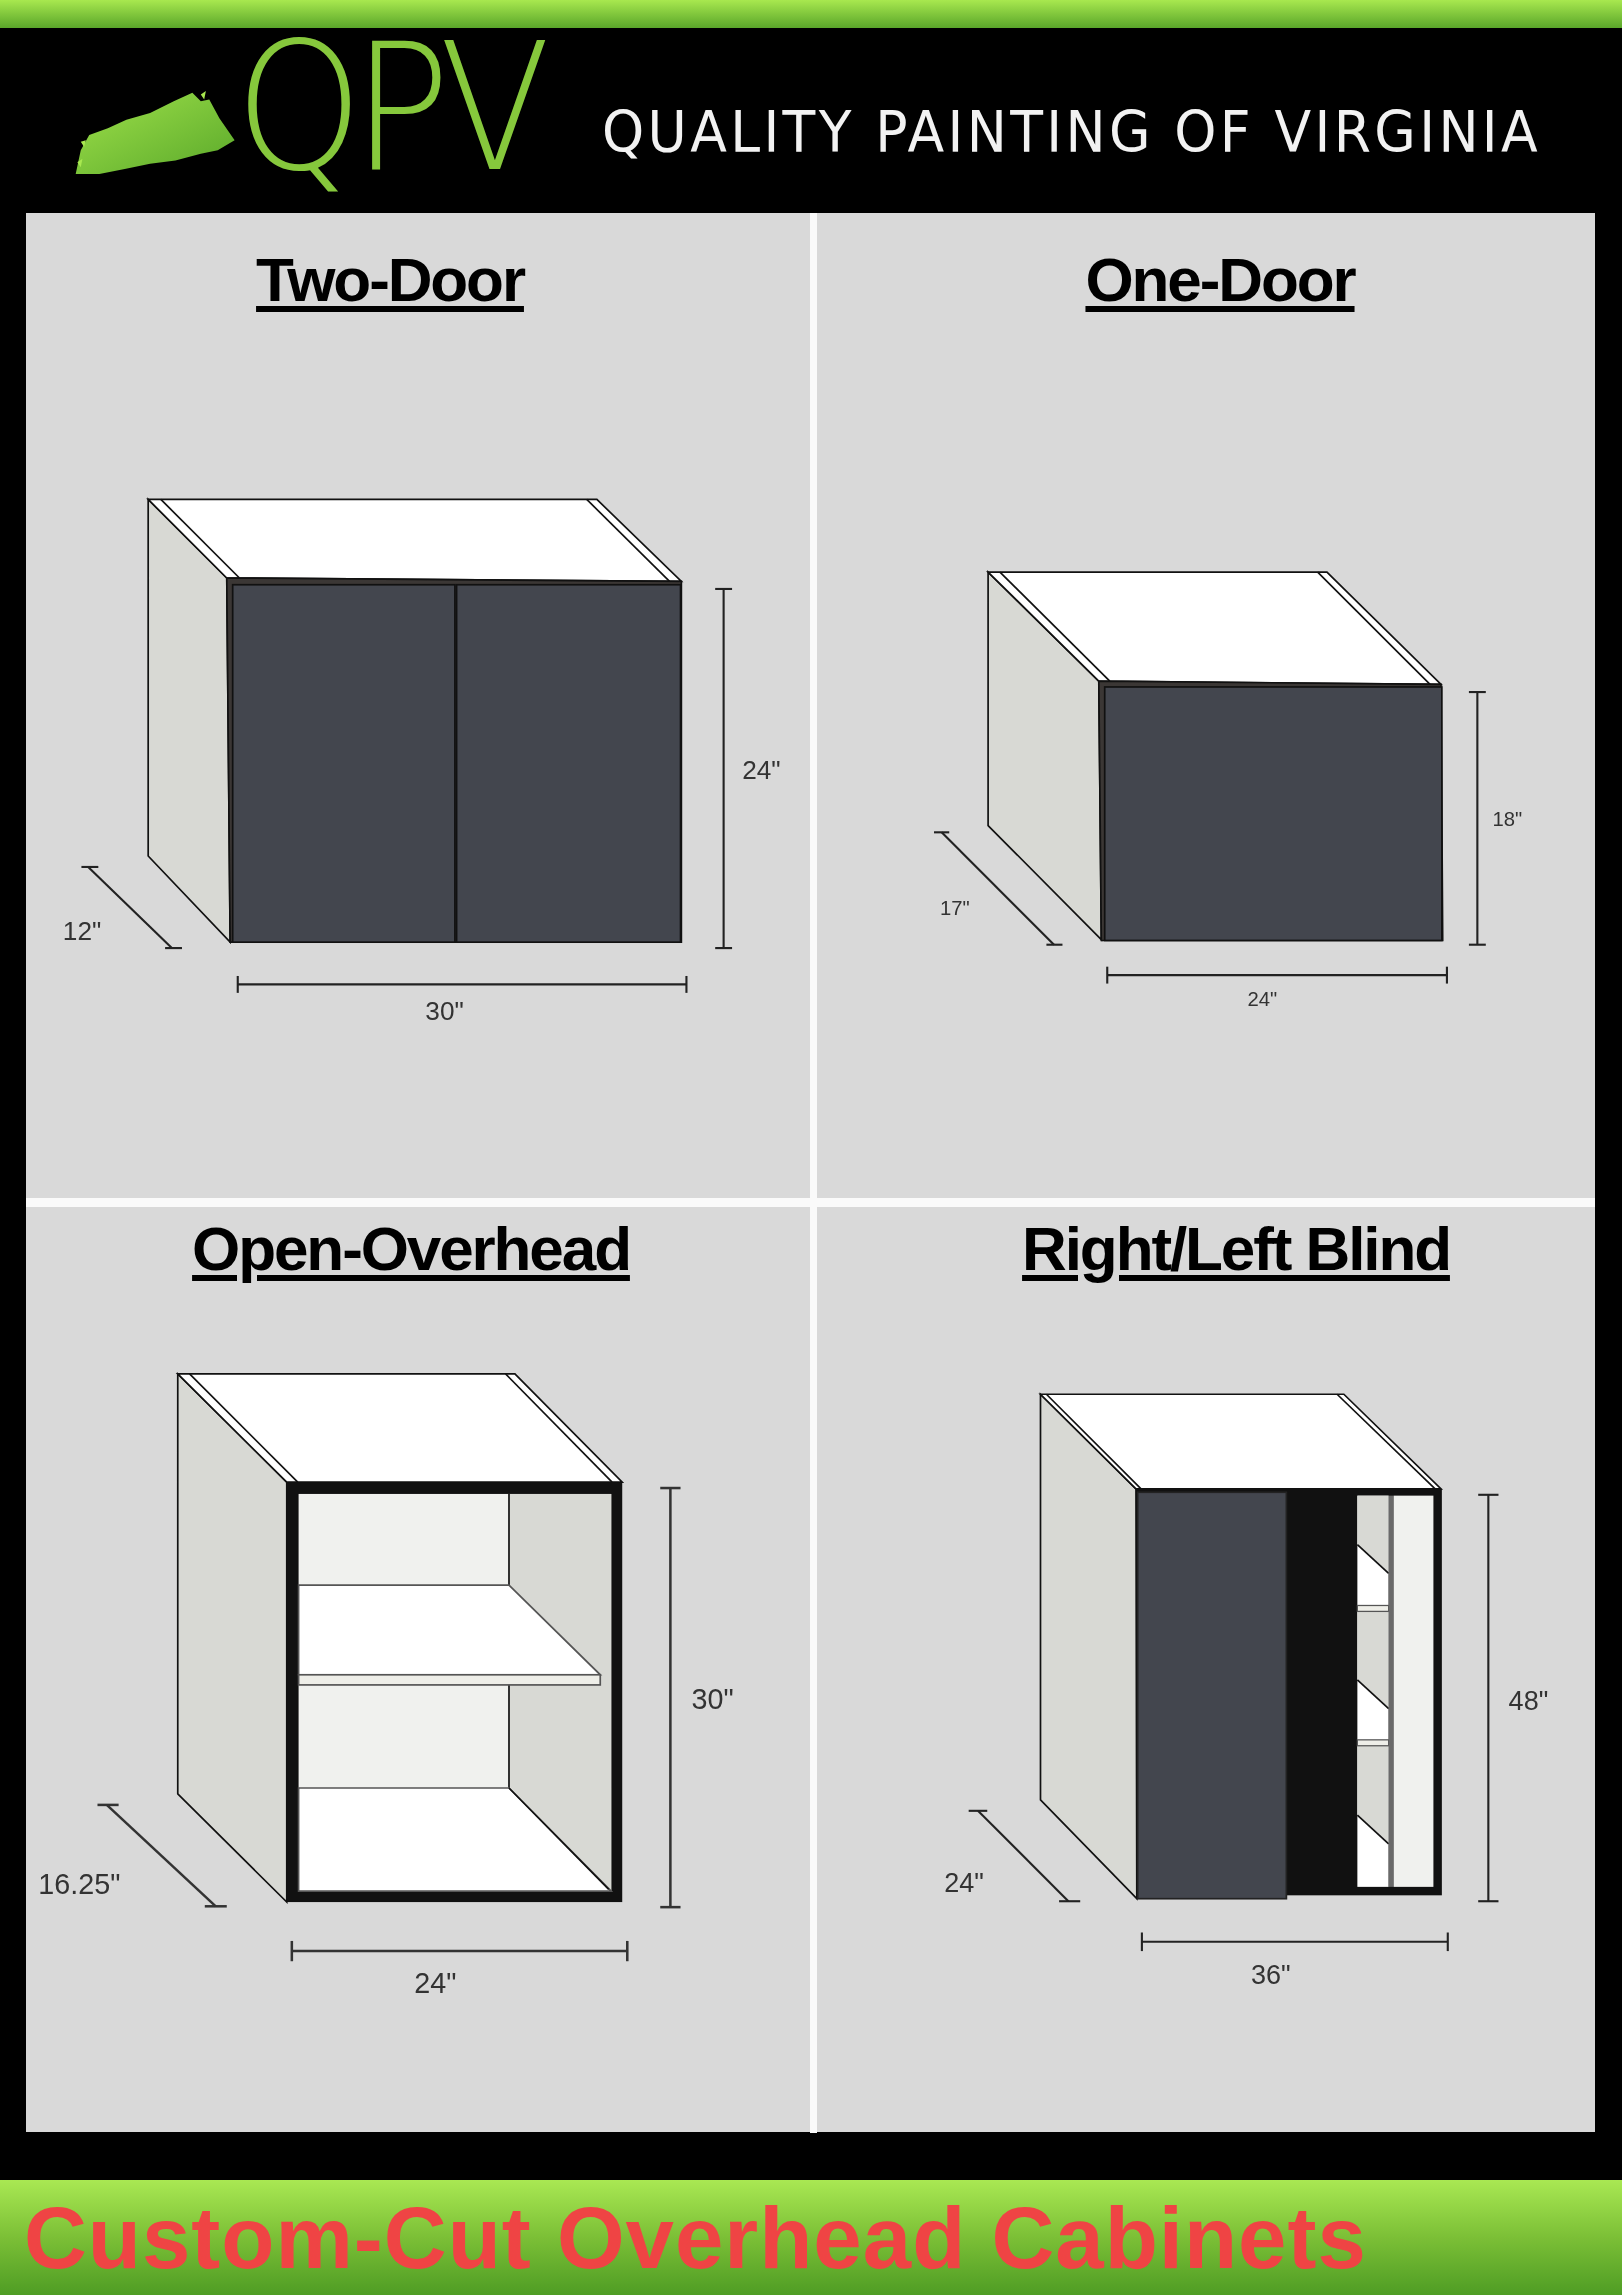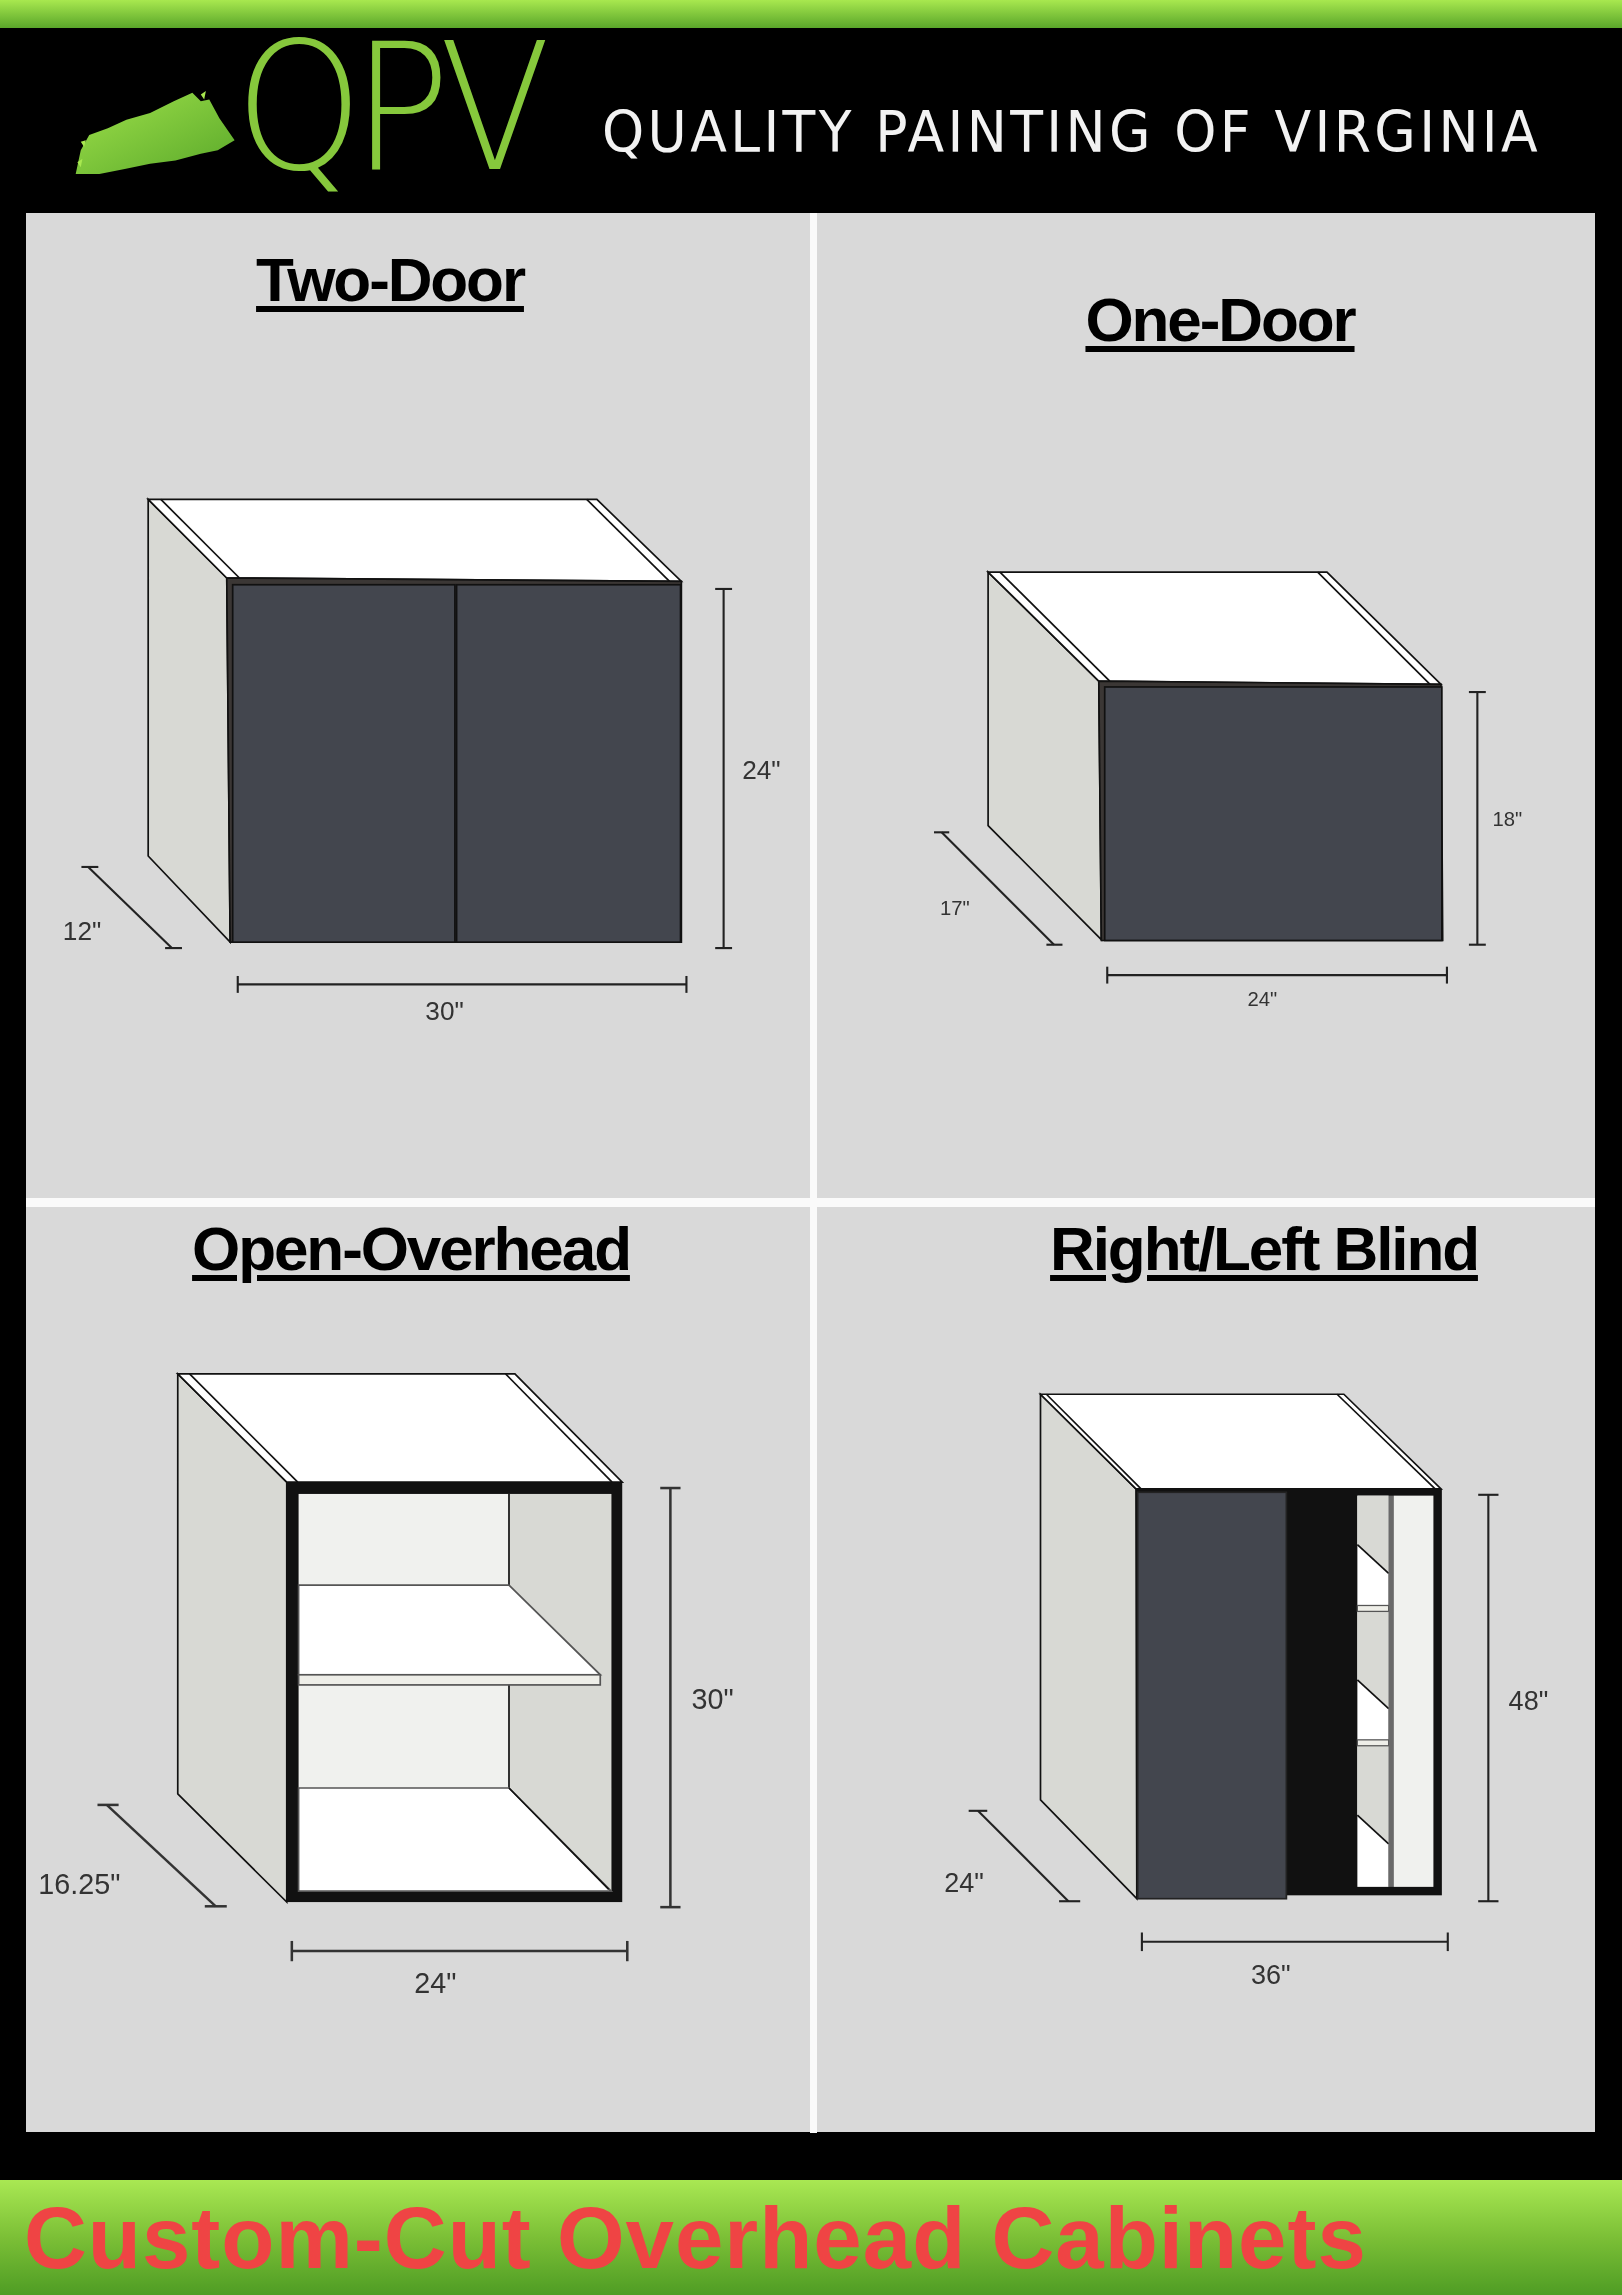--- a/index.html
+++ b/index.html
@@ -37,23 +37,23 @@
 </svg>
 
 <div class="logo-text">QPV</div>
 <div class="tagline">QUALITY PAINTING OF VIRGINIA</div>
 
 <div class="panels-bg"></div>
 <div class="vdivider"></div>
 <div class="hdivider"></div>
 
 <div class="panel-title" style="left:390px; top:246px;">Two-Door</div>
-<div class="panel-title" style="left:1220px; top:246px;margin-top:40px;">One-Door</div>
+<div class="panel-title" style="left:1220px; top:246px;">One-Door</div>
 <div class="panel-title" style="left:411px; top:1215px;">Open-Overhead</div>
-<div class="panel-title" style="left:1236px; top:1215px;margin-left:28px;">Right/Left Blind</div>
+<div class="panel-title" style="left:1236px; top:1215px;">Right/Left Blind</div>
 
 <svg class="diagram" viewBox="0 0 1920 2716">
 
   <g>
 
     <polygon points="175,591 268,684 272,1115 175,1013" fill="#d8d9d4" stroke="#111" stroke-width="2"></polygon>
 
     <polygon points="175,591 706,591 806,688 268,684" fill="#ffffff" stroke="#111" stroke-width="2"></polygon>
     <line x1="190" y1="591" x2="283" y2="684" stroke="#111" stroke-width="2"></line>
     <line x1="694" y1="591" x2="792" y2="688" stroke="#111" stroke-width="2"></line>

